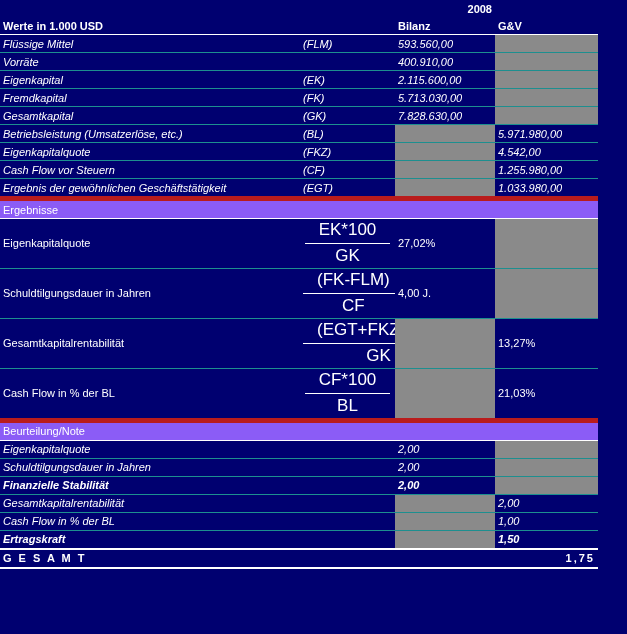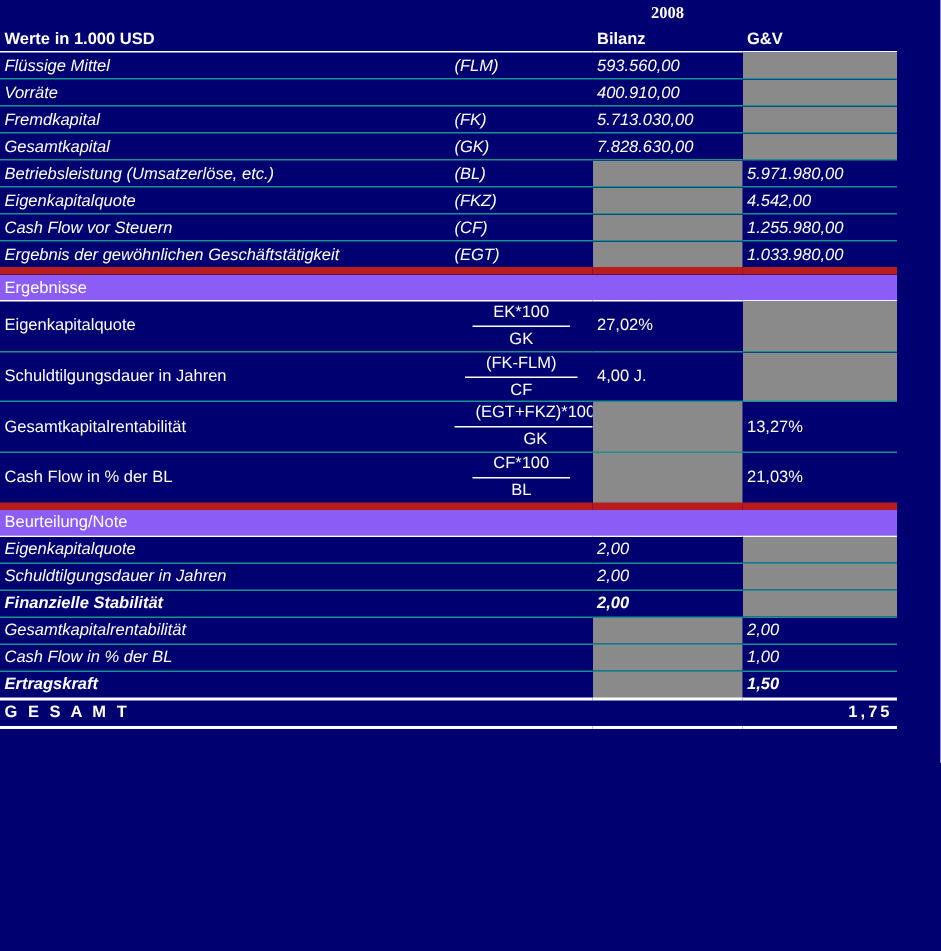--- a/index.html
+++ b/index.html
@@ -49,24 +49,23 @@
     border-bottom: 1px solid #1d8f8f;
     font-style: italic;
   }
   .hdr-row td {
     font-weight: bold;
     border-bottom: 1px solid #ffffff;
     height: 19px;
   }
   .yearrow td {
     height: 14px;
-    text-align: center;
+    text-align: right;
     font-weight: bold;
     font-size: 11px;
-    font-family: Liberation Serif, serif;
   }
   .shaded {
     background: #8a8a8a;
   }
   .sect-title td {
     font-weight: normal;
     background: #8b5cf6;
     border-top: 5px solid #b91c1c;
     border-bottom: 1px solid #ffffff;
     height: 18px;
@@ -74,21 +73,21 @@
   }
   .formula-cell {
     text-align: center;
     vertical-align: middle;
     padding: 0;
   }
   .frac {
     display: inline-block;
     text-align: center;
     line-height: 1.35;
-    font-size: 11px;
+    font-size: 17px;
   }
   .frac .num {
     display: block;
     padding: 0 14px 1px 14px;
   }
   .frac .den {
     display: block;
     border-top: 1px solid #ffffff;
     padding: 1px 14px 0 14px;
   }
@@ -145,20 +144,26 @@
           <td>593.560,00</td>
           <td class="shaded"></td>
         </tr>
         <tr class="rowline">
           <td>Vorräte</td>
           <td></td>
           <td>400.910,00</td>
           <td class="shaded"></td>
         </tr>
         <tr class="rowline">
+          <td>Eigenkapital</td>
+          <td>(EK)</td>
+          <td>2.115.600,00</td>
+          <td class="shaded"></td>
+        </tr>
+        <tr class="rowline">
           <td>Fremdkapital</td>
           <td>(FK)</td>
           <td>5.713.030,00</td>
           <td class="shaded"></td>
         </tr>
         <tr class="rowline">
           <td>Gesamtkapital</td>
           <td>(GK)</td>
           <td>7.828.630,00</td>
           <td class="shaded"></td>

